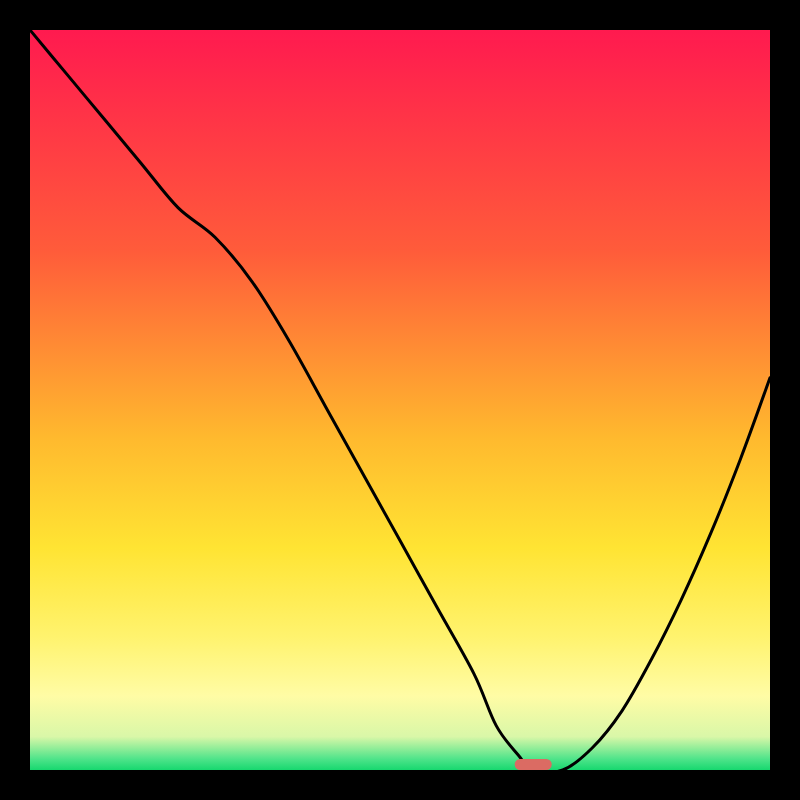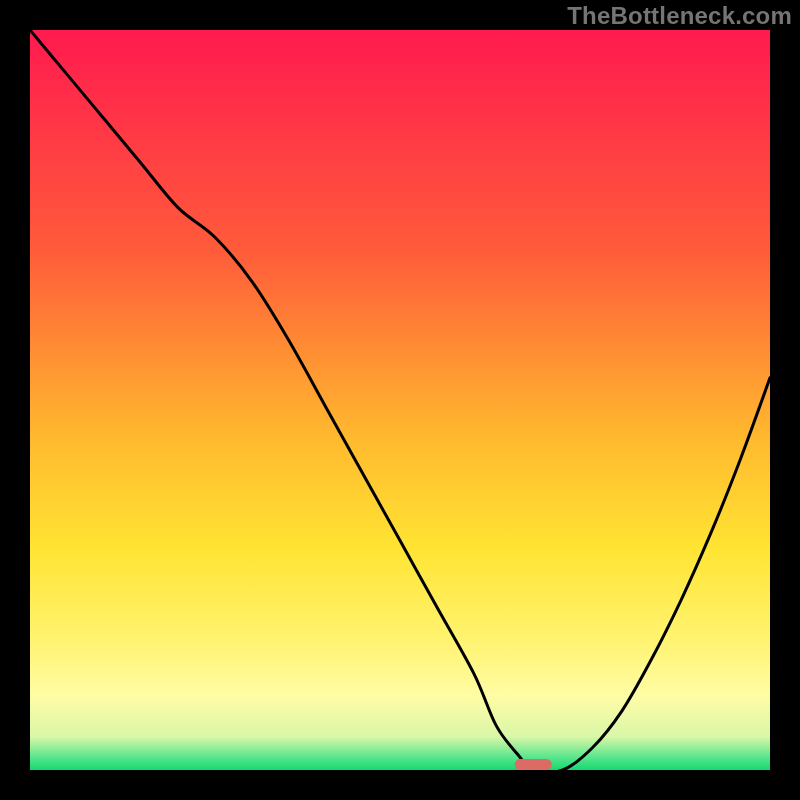--- a/index.html
+++ b/index.html
@@ -49,21 +49,20 @@
   }
   .marker {
     fill: #db6b63;
     stroke: none;
   }
 </style>
 </head>
 <body>
 
 <div class="frame">
-  <div class="watermark">TheBottleneck.com</div>
 
   <div class="plot">
     <svg viewBox="0 0 740 740" preserveAspectRatio="none">
       <defs>
         <linearGradient id="bg-grad" x1="0" y1="0" x2="0" y2="1">
         <stop offset="0.00%" stop-color="#ff1a4f"></stop>
             <stop offset="30.00%" stop-color="#ff5c3a"></stop>
             <stop offset="55.00%" stop-color="#ffb92e"></stop>
             <stop offset="70.00%" stop-color="#ffe433"></stop>
             <stop offset="82.00%" stop-color="#fff36e"></stop>

